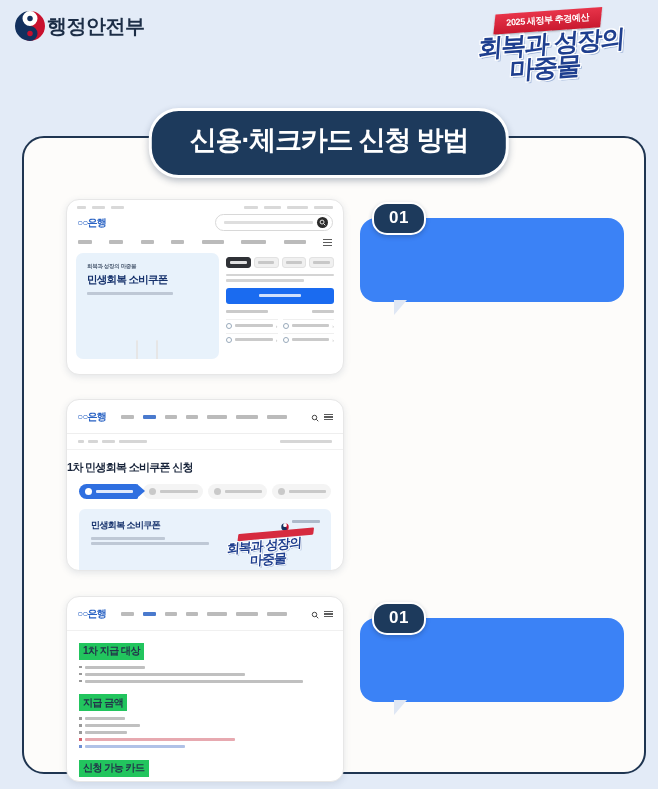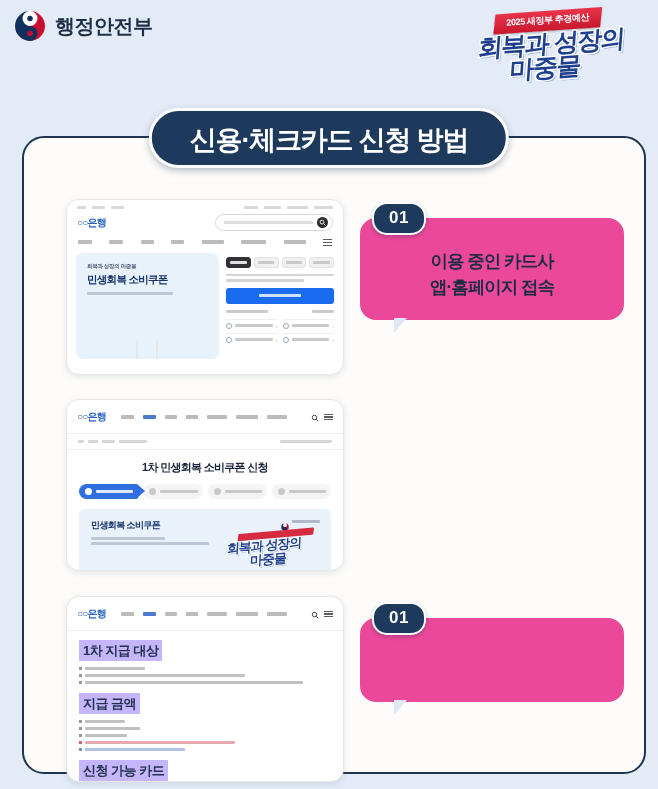--- a/index.html
+++ b/index.html
@@ -20,21 +20,21 @@
     height: 96px;
     width: 100%;
   }
 
   .gov-logo {
     position: absolute;
     left: 14px;
     top: 10px;
     display: flex;
     align-items: center;
-    gap: 9px;
+    gap: 1px;
   }
   .taegeuk-wrap { width: 32px; height: 32px; }
   .gov-name {
     font-size: 20px;
     font-weight: bold;
     color: #1c2d46;
     letter-spacing: -0.5px;
   }
 
   .campaign-badge {
@@ -89,21 +89,21 @@
 
   
   .title-pill {
     position: absolute;
     left: 50%;
     top: 108px;
     transform: translateX(-50%);
     background: #1d3a5c;
     border: 3px solid #ffffff;
     border-radius: 30px;
-    padding: 11px 38px 7px;
+    padding: 11px 38px 17px;
     box-shadow: 0 3px 7px rgba(30,50,80,.3);
     z-index: 5;
   }
   .title-pill-text {
     color: #ffffff;
     font-size: 27px;
     font-weight: bold;
     letter-spacing: -1.2px;
     white-space: nowrap;
   }
@@ -229,21 +229,21 @@
     padding: 8px 10px 7px; border-bottom: 1px solid #eee;
   }
   .m2-nav .navitem { height: 4px; background: #8d8d8d; opacity: .6; border-radius: 1px; }
   .m2-nav .navitem.sel { background: #2a63c4; opacity: .85; }
   .m2-crumb {
     display: flex; justify-content: space-between; align-items: center;
     padding: 6px 11px; border-bottom: 1px solid #f1f1f1;
   }
   .m2-crumb .blur-text { height: 3px; color: #b4b4b4; }
   .m2-h1 {
-    text-align: center; font-size: 11px; font-weight: bold;
+    text-align: left; font-size: 11px; font-weight: bold;
     color: #18243a; letter-spacing: -.7px; padding: 10px 0 9px;
   }
   .m2-steps { display: flex; align-items: center; gap: 5px; padding: 0 12px 10px; }
   .m2-step {
     flex: 1; height: 15px; border-radius: 8px;
     display: flex; align-items: center; gap: 4px; padding-left: 6px;
     background: #f4f4f4;
   }
   .m2-step.on { background: #2f6fe0; border-radius: 8px 2px 2px 8px; position: relative; }
   .m2-step.on::after {
@@ -284,38 +284,38 @@
 
   
   .m3-nav {
     display: flex; align-items: center; gap: 9px;
     padding: 8px 10px 7px; border-bottom: 1px solid #f0f0f0;
   }
   .m3-nav .navitem { height: 4px; background: #8d8d8d; opacity: .6; border-radius: 1px; }
   .m3-nav .navitem.sel { background: #2a63c4; opacity: .85; }
   .m3-body { padding: 9px 12px 0; }
   .m3-head {
-    display: inline-block; background: #c4b5fd; font-size: 13px;
+    display: inline-block; background: #22c55e; font-size: 10px;
     font-weight: bold; color: #23324a; letter-spacing: -.5px;
     padding: 1.5px 4px; margin-bottom: 6px;
   }
   .m3-bullets { margin-bottom: 9px; }
   .bl-row { display: flex; align-items: center; gap: 3px; margin-bottom: 4px; }
   .bl-row .bul { width: 2.5px; height: 2.5px; background: #999; flex: none; }
   .bl-row .blur-text { height: 3px; color: #8d8d8d; }
   .bl-row.red .blur-text { color: #d4636f; }
   .bl-row.blue .blur-text { color: #6f8fd4; }
 
   
   .bubble-area {
     flex: 1; position: relative; margin-left: 16px; margin-top: 24px;
     margin-right: 20px;
   }
   .bubble {
-    position: relative; background: #ec4899; border-radius: 16px;
+    position: relative; background: #3b82f6; border-radius: 16px;
     padding: 30px 12px 20px; min-height: 84px;
     display: flex; align-items: center; justify-content: center; text-align: center;
   }
   .bubble::after {
     content: ""; position: absolute; left: 34px; bottom: -13px;
     width: 0; height: 0;
     border-top: 15px solid #dfe7f4;
     border-right: 13px solid transparent;
   }
   .step-badge {
@@ -490,22 +490,20 @@
             </div>
           </div>
         </div>
       </div>
 
       <div class="bubble-area">
         <div class="bubble">
           <div class="step-badge">
             <span class="step-badge-text">01</span>
           </div>
-          <div class="bubble-text">이용 중인 카드사
-앱·홈페이지 접속</div>
         </div>
       </div>
     </div>
 
     <div class="step-row">
 
       <div class="mock mock-2">
 
         <div class="m2-nav">
           <span class="bank-logo" style="margin-right:6px">○○은행</span>

